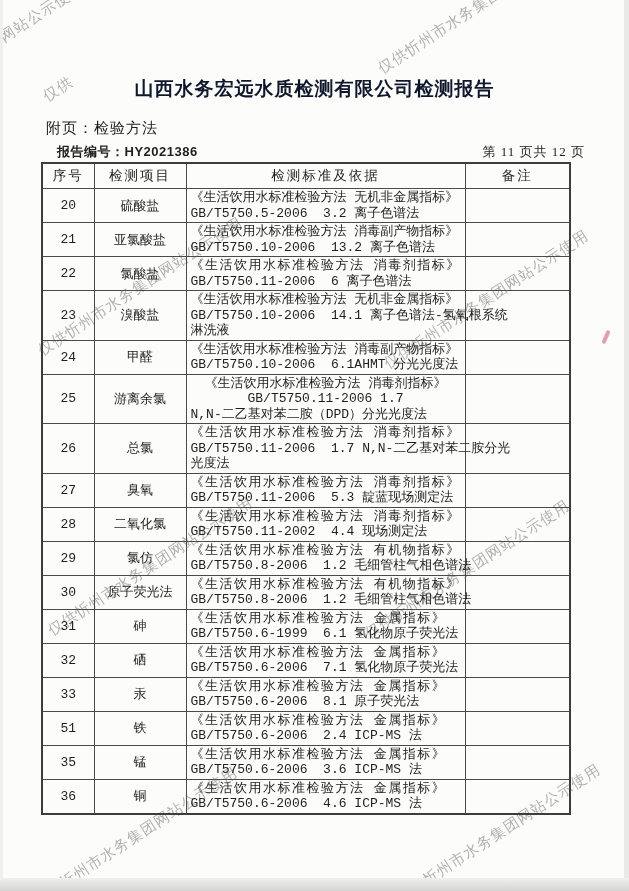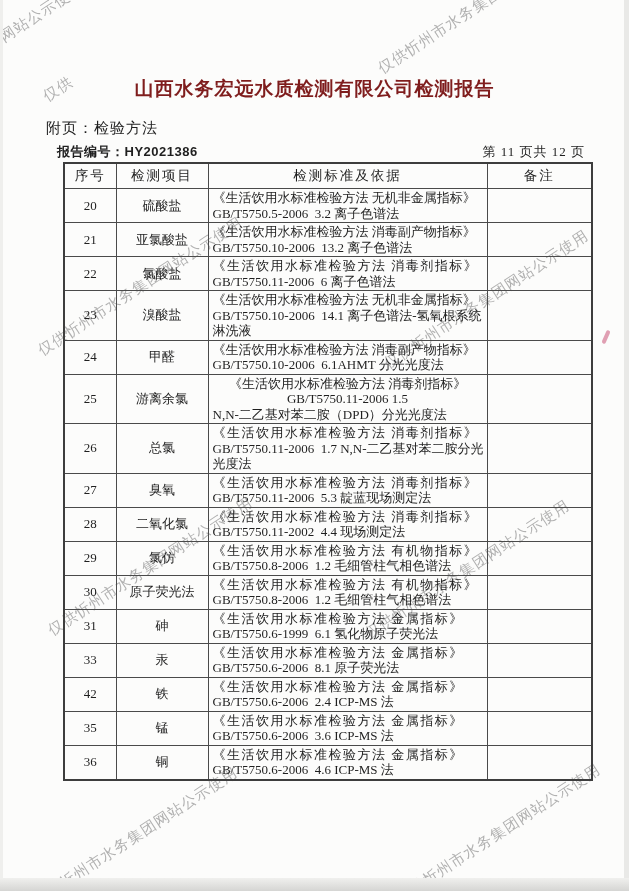--- a/index.html
+++ b/index.html
@@ -27,42 +27,43 @@
     color:#9c9c9c;opacity:.78;
     white-space:nowrap;
     transform-origin:0 0;
     transform:rotate(-33deg) translateY(-100%);
   }
 
   .title{
     position:absolute;left:0;top:76px;width:629px;margin:0;
     text-align:center;
     font-family:"Liberation Sans", sans-serif;
-    font-size:19px;font-weight:bold;color:#7f1d1d;
+    font-size:19px;font-weight:bold;color:#0f172a;
     letter-spacing:1px;
   }
   .subtitle{
     position:absolute;left:46px;top:119px;
     font-family:"Liberation Sans", sans-serif;
     font-size:15px;font-weight:normal;letter-spacing:1px;
   }
   .meta-row{
     position:absolute;left:57px;top:143px;width:528px;
     display:flex;justify-content:space-between;
     font-size:13px;
   }
   .report-no{font-family:"Liberation Sans", sans-serif;font-weight:bold;letter-spacing:.5px;}
   .page-ind{font-size:13px;letter-spacing:1px;}
 
   table.report{
-    position:absolute;left:63px;top:162px;
+    position:absolute;left:41px;top:162px;
     width:528px;
     border-collapse:collapse;
     table-layout:fixed;
     font-size:13px;
+    font-family:Liberation Mono, monospace;
   }
   table.report th, table.report td{
     border:1px solid #4a4a4a;
     padding:1px 4px;
     vertical-align:middle;
   }
   table.report{border:2px solid #3d3d3d;}
   table.report th{
     height:22px;font-weight:normal;letter-spacing:2px;font-size:13.5px;
   }
@@ -168,21 +169,21 @@
             <div class="std-line">《生活饮用水标准检验方法 消毒副产物指标》</div>
             <div class="std-line">GB/T5750.10-2006  6.1AHMT 分光光度法</div>
           </td>
           <td class="note"></td>
         </tr>
         <tr>
           <td class="no">25</td>
           <td class="item">游离余氯</td>
           <td class="std">
             <div class="std-line ctr">《生活饮用水标准检验方法 消毒剂指标》</div>
-            <div class="std-line ctr">GB/T5750.11-2006 1.5</div>
+            <div class="std-line ctr">GB/T5750.11-2006 1.7</div>
             <div class="std-line">N,N-二乙基对苯二胺（DPD）分光光度法</div>
           </td>
           <td class="note"></td>
         </tr>
         <tr>
           <td class="no">26</td>
           <td class="item">总氯</td>
           <td class="std">
             <div class="std-line sp">《生活饮用水标准检验方法 消毒剂指标》</div>
             <div class="std-line">GB/T5750.11-2006  1.7 N,N-二乙基对苯二胺分光</div>
@@ -229,30 +230,39 @@
         <tr>
           <td class="no">31</td>
           <td class="item">砷</td>
           <td class="std">
             <div class="std-line sp">《生活饮用水标准检验方法 金属指标》</div>
             <div class="std-line">GB/T5750.6-1999  6.1 氢化物原子荧光法</div>
           </td>
           <td class="note"></td>
         </tr>
         <tr>
+          <td class="no">32</td>
+          <td class="item">硒</td>
+          <td class="std">
+            <div class="std-line sp">《生活饮用水标准检验方法 金属指标》</div>
+            <div class="std-line">GB/T5750.6-2006  7.1 氢化物原子荧光法</div>
+          </td>
+          <td class="note"></td>
+        </tr>
+        <tr>
           <td class="no">33</td>
           <td class="item">汞</td>
           <td class="std">
             <div class="std-line sp">《生活饮用水标准检验方法 金属指标》</div>
             <div class="std-line">GB/T5750.6-2006  8.1 原子荧光法</div>
           </td>
           <td class="note"></td>
         </tr>
         <tr>
-          <td class="no">42</td>
+          <td class="no">51</td>
           <td class="item">铁</td>
           <td class="std">
             <div class="std-line sp">《生活饮用水标准检验方法 金属指标》</div>
             <div class="std-line">GB/T5750.6-2006  2.4 ICP-MS 法</div>
           </td>
           <td class="note"></td>
         </tr>
         <tr>
           <td class="no">35</td>
           <td class="item">锰</td>

